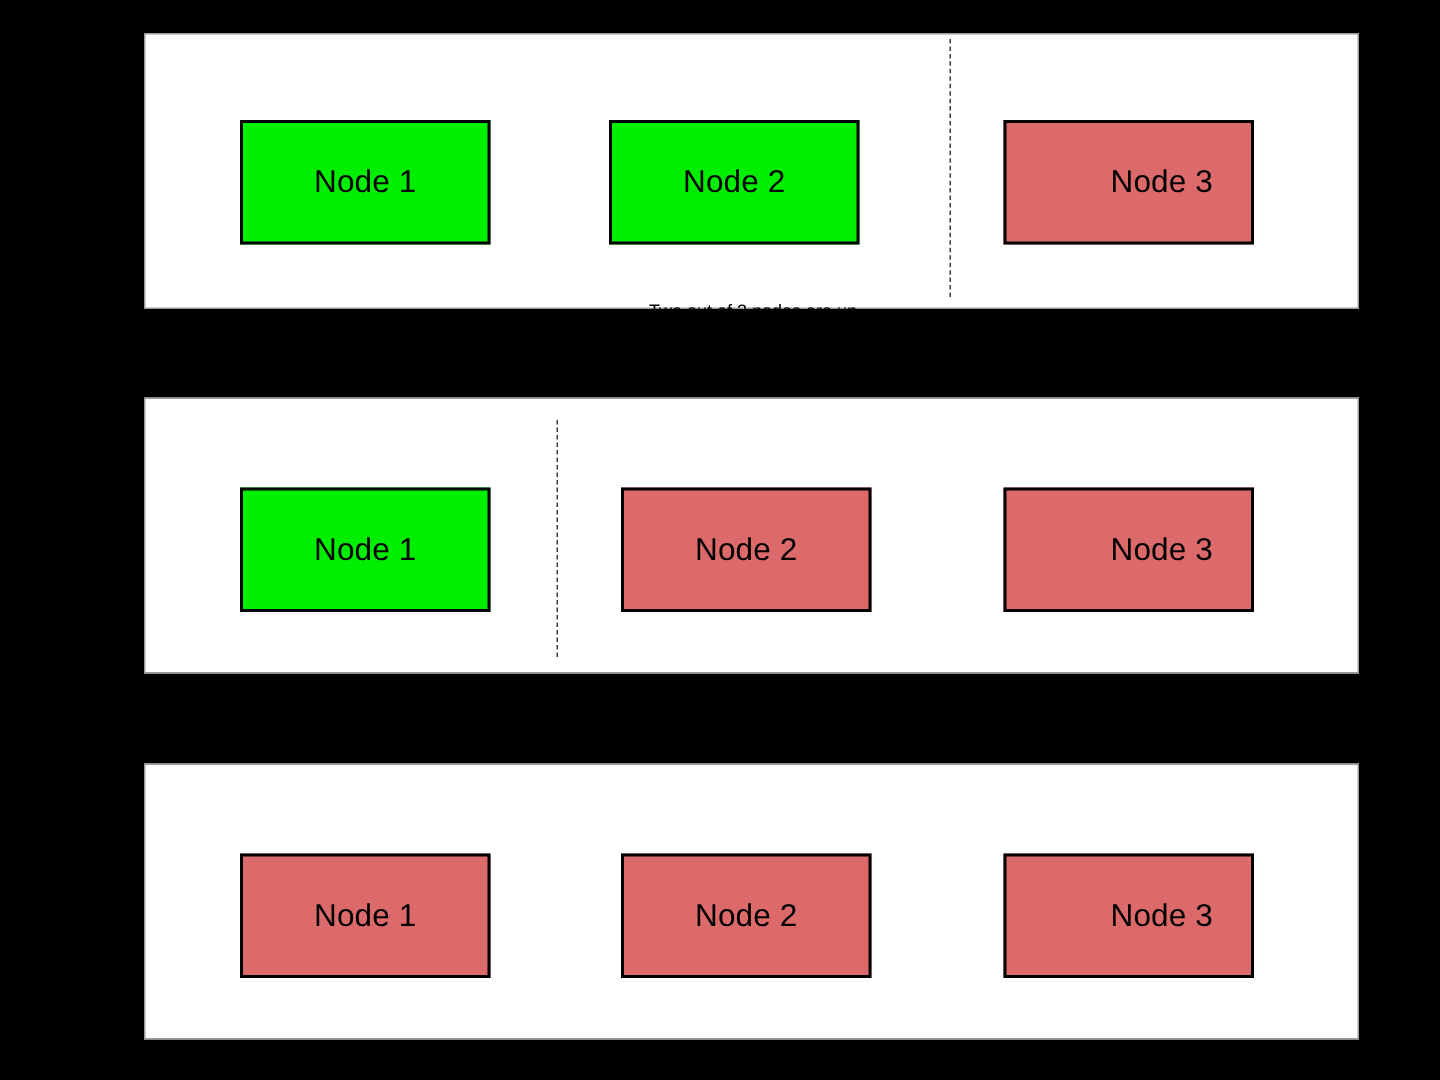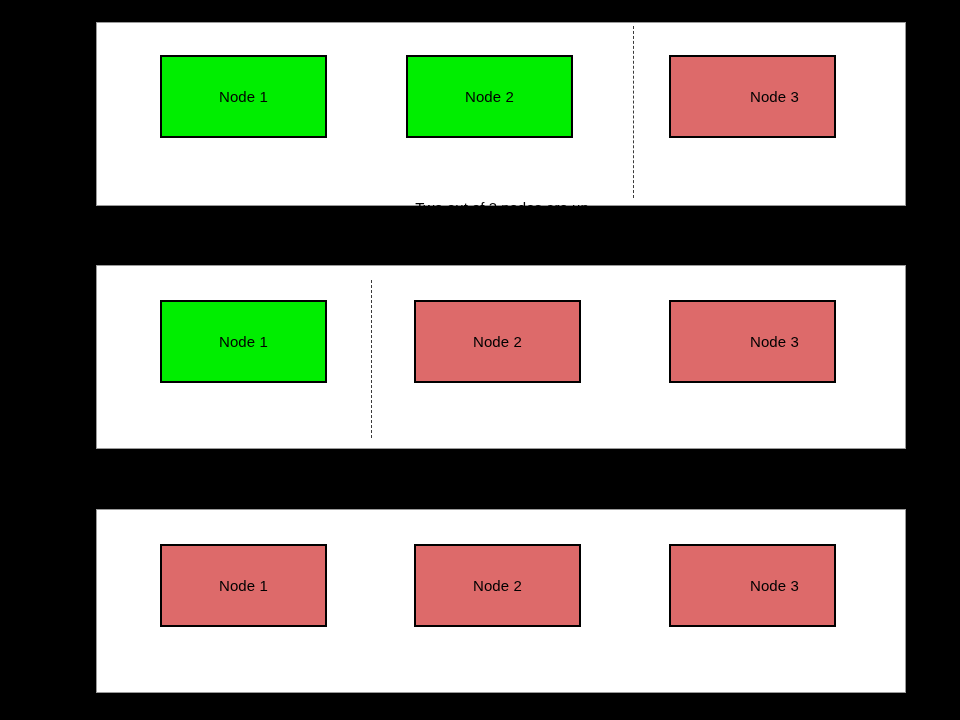--- a/index.html
+++ b/index.html
@@ -40,23 +40,24 @@
   .node-box {
     position: absolute;
     width: 167px;
     height: 83px;
     border: 2px solid #000000;
     box-sizing: border-box;
     display: flex;
     align-items: center;
     justify-content: center;
     color: #000000;
-    font-size: 15px;
+    font-size: 21px;
     font-family: "Liberation Sans", sans-serif;
     letter-spacing: 0.1px;
+    margin-top: 25px;
   }
   .node-box.up   { background: #00ee00; }
   .node-box.down { background: #dd6a6a; }
 
   
   .col-a { left: 63px;  }
   .col-b { left: 309px; }
   .col-b-shift { left: 317px; }
   .col-c { left: 572px; padding-left: 44px; }
 
@@ -67,21 +68,21 @@
   .divider {
     position: absolute;
     width: 0;
     border-left: 1px dashed #3a3a3a;
   }
 
   
   .caption {
     position: absolute;
     color: #000000;
-    font-size: 15px;
+    font-size: 12px;
     line-height: 23px;
     font-family: "Liberation Sans", sans-serif;
     white-space: pre;
   }
   .caption .line { display: block; }
   .cap-center { text-align: center; }
   .cap-left   { text-align: left; }
 </style>
 </head>
 <body>

